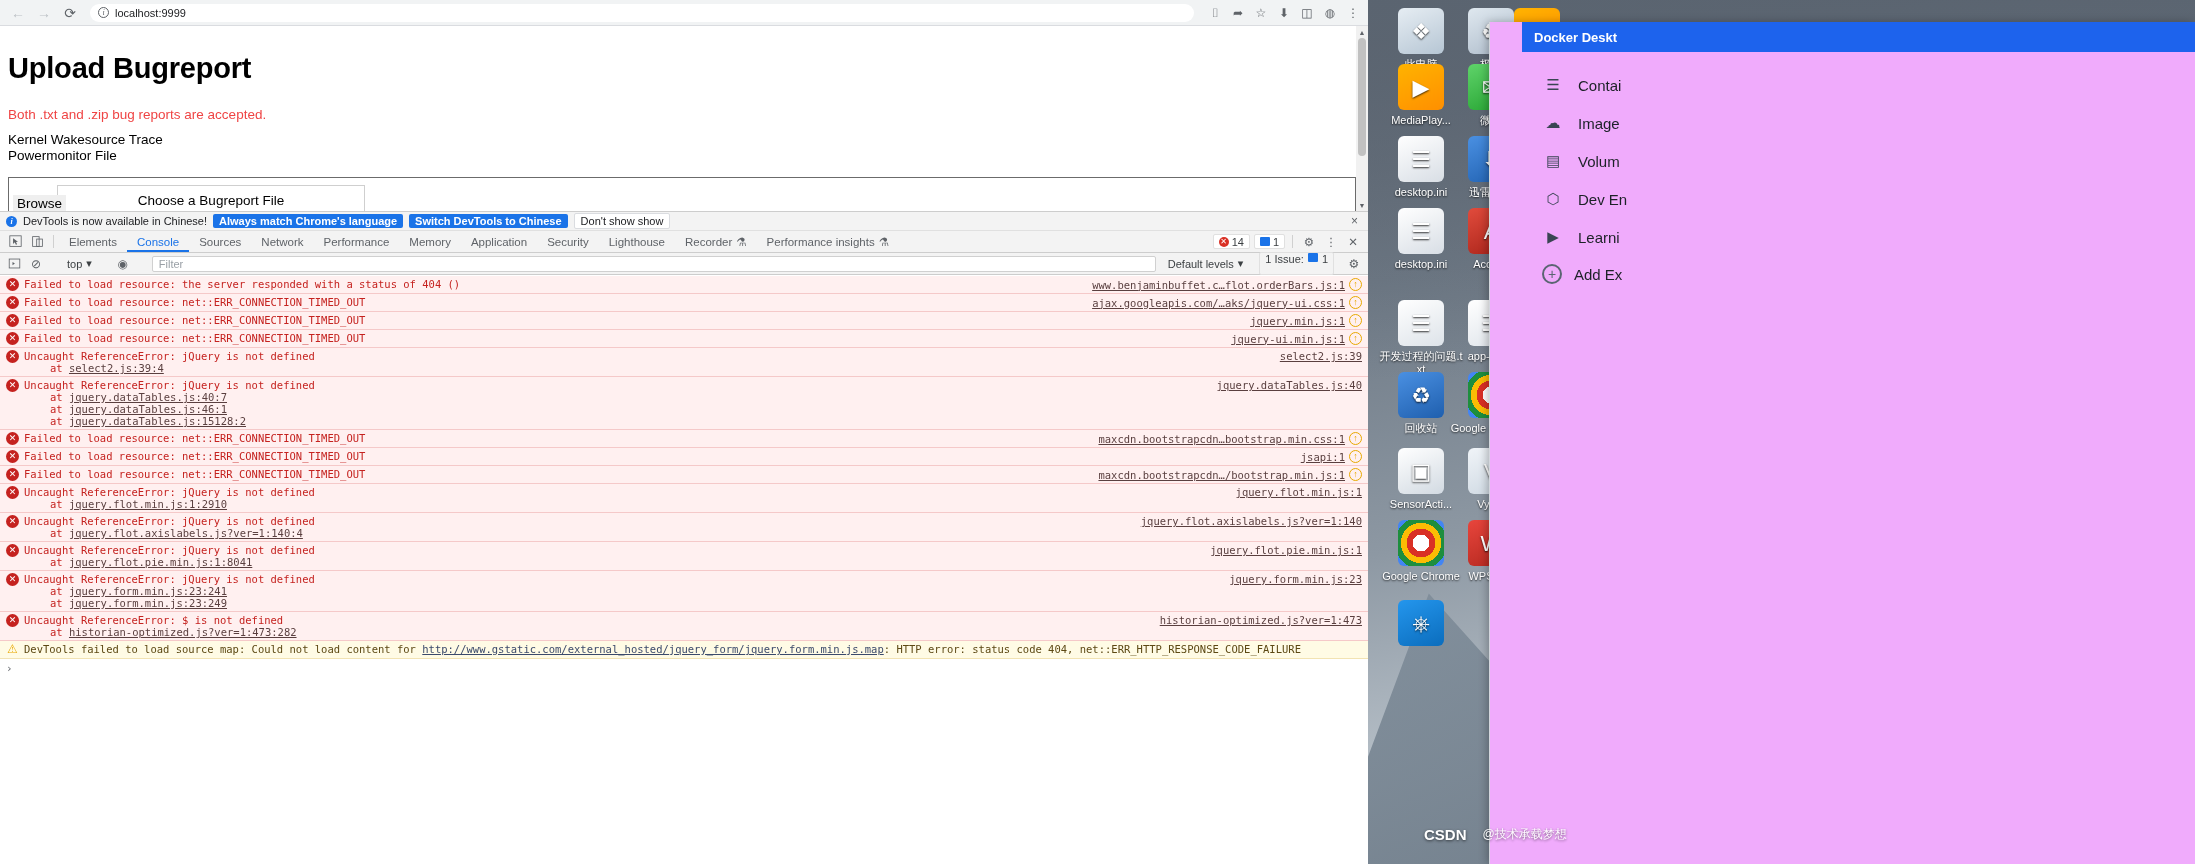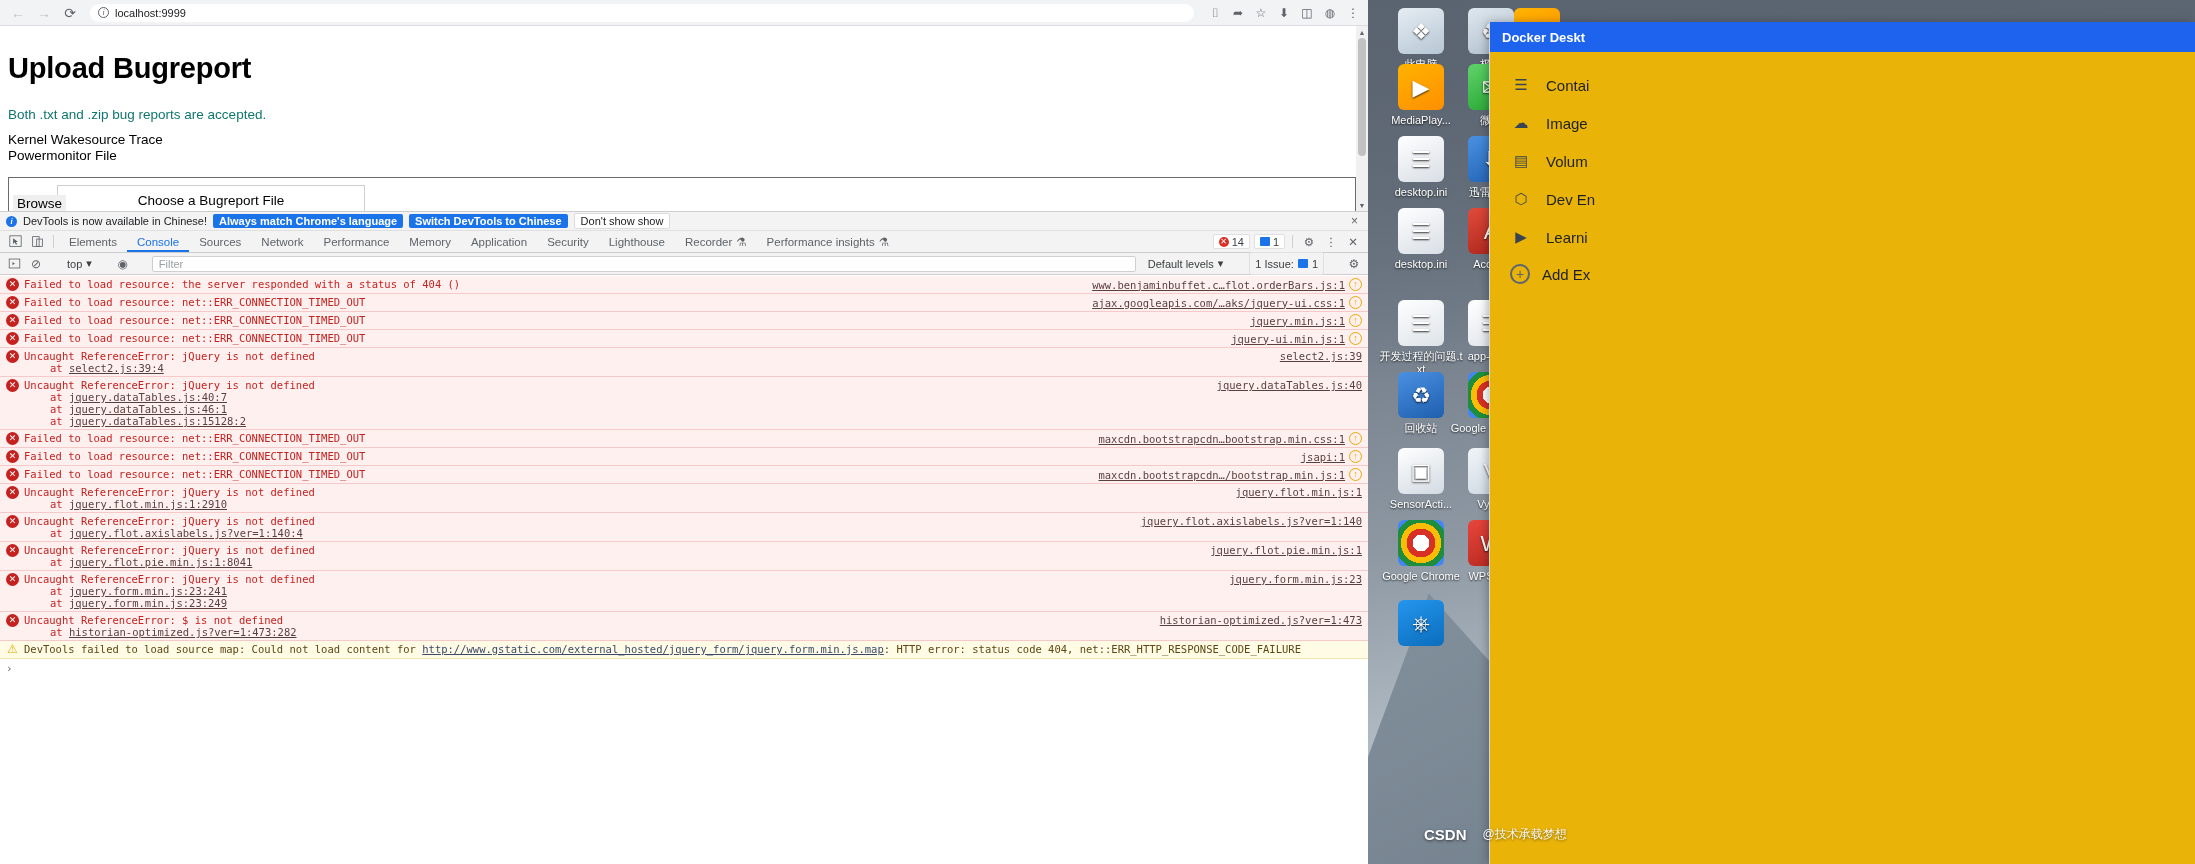--- a/index.html
+++ b/index.html
@@ -56,23 +56,24 @@
   .g-chrome  { background: radial-gradient(circle at 50% 50%, #fff 0 26%, #d93025 26% 44%, #fbbc04 44% 62%, #1e8e3e 62% 80%, #4285f4 80% 100%); }
   .g-wps     { background: linear-gradient(155deg,#e8453c,#b1271e); }
   .g-vysor   { background: linear-gradient(155deg,#f0f4f8,#cbd6e0); color:#2f6fb5; }
   .g-sensor  { background: linear-gradient(155deg,#ffffff,#d2dae2); color:#4a5662; }
   .g-docker  { background: linear-gradient(155deg,#2496ed,#0b6dbd); }
   .g-txt     { background: linear-gradient(155deg,#ffffff,#dde3e9); color:#566270; }
 
   
   #docker-window {
     position: absolute; left: 1489px; top: 22px; width: 706px; height: 842px;
-    background: #eab308; border-left: 1px solid #d4d7dd;
+    background: #f0abfc; border-left: 1px solid #d4d7dd;
     box-shadow: -2px 0 8px rgba(0,0,0,.25);
     overflow: hidden;
+    padding-left: 32px;
   }
   #docker-titlebar {
     height: 30px; background: #1d63ed; color: #fff;
     display: flex; align-items: center; padding: 0 12px;
     font-size: 13px; font-weight: bold;
   }
   #docker-body { padding: 14px 0 0 0; font-size: 15px; color: #1c2127; }
   .docker-item {
     display: flex; align-items: center; gap: 14px;
     padding: 9px 20px; cursor: default;
@@ -123,21 +124,21 @@
 
   
   #page-content {
     position: absolute; top: 26px; left: 0; width: 1552px; height: 185px;
     background: #fff; padding: 0 8px; overflow: hidden;
   }
   #page-title {
     font-size: 29px; font-weight: bold; color: #000;
     margin: 26px 0 0 0; letter-spacing: -0.2px;
   }
-  #page-subtitle { font-size: 13.5px; color: #0f766e; margin: 22px 0 0 0; }
+  #page-subtitle { font-size: 13.5px; color: #ef4444; margin: 22px 0 0 0; }
   #file-panel {
     margin-top: 14px; border: 1px solid #6b6b6b; height: 46px;
     display: flex; align-items: center; position: relative;
     width: 1348px;
   }
   #file-input-wrap {
     position: relative; display: flex; align-items: stretch; margin-left: 4px; height: 30px;
   }
   #browse-btn {
     position: absolute; left: 0; top: 10px; z-index: 2;
@@ -229,22 +230,22 @@
   }
   #filter-input {
     flex: 1; height: 16px; background: #fff; border: 1px solid #d0d0d0; border-radius: 2px;
     display: flex; align-items: center; padding: 0 6px; font-size: 11px; color: #9aa0a6;
     margin: 0 4px;
   }
   .level-select {
     display: flex; align-items: center; gap: 4px; font-size: 11px; color: #3c4043; padding: 0 6px;
   }
   .issues-pill {
-    display: flex; align-items: center; gap: 4px; font-size: 11px; color: #3c4043;
-    border: 1px solid #e0e0e0; border-radius: 2px; padding: 0 5px; margin: 0 18px; height: 23px;
+    display: flex; gap: 4px; font-size: 11px; color: #3c4043;
+    border: 1px solid #e0e0e0; border-radius: 2px; padding: 0 5px; margin: 0 8px; height: 23px;
   }
 
   
   #console-log {
     position: absolute; top: 64px; left: 0; right: 0; bottom: 0; overflow: hidden;
     font-family: "DejaVu Sans Mono", monospace; font-size: 10.5px;
   }
   .log-row {
     position: relative; display: flex; align-items: flex-start;
     padding: 2px 0 2px 6px; border-bottom: 1px solid #f5c9c9;

